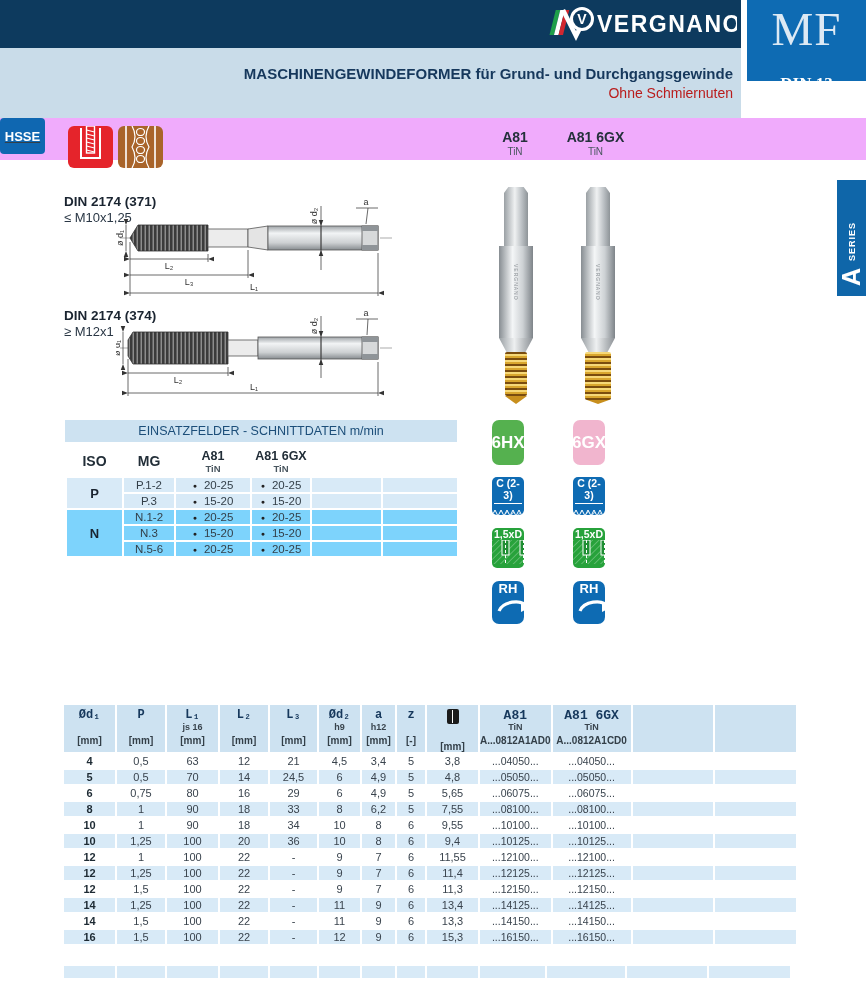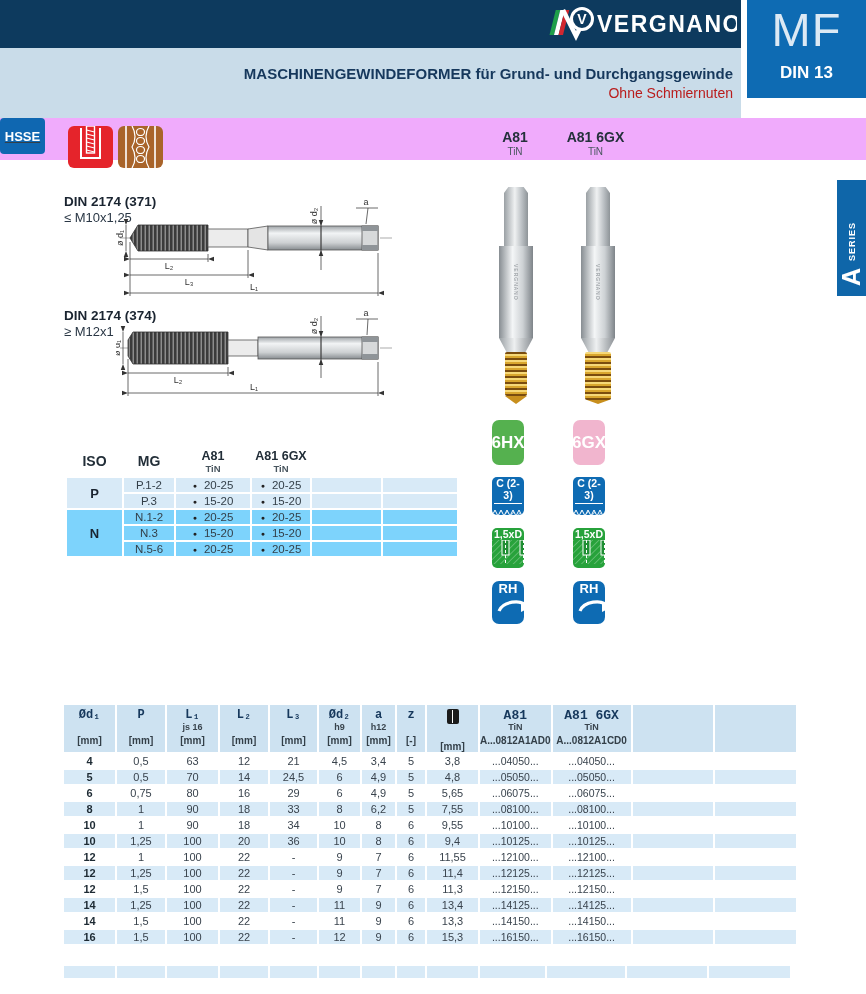--- a/index.html
+++ b/index.html
@@ -6,24 +6,24 @@
   body { background:#fff; font-family:"Liberation Sans", sans-serif; color:#333f48; }
   #page { position:relative; width:866px; height:994px; background:#fff; overflow:hidden; }
 
   
   .band-top { position:absolute; left:0; top:0; width:741px; height:48px; background:#0d3a5e; }
   #logo { position:absolute; left:525px; top:5px; width:212px; height:38px; }
   .band-sub { position:absolute; left:0; top:48px; width:741px; height:70px; background:#c9dce9;
               display:flex; flex-direction:column; justify-content:center; align-items:flex-end; padding-right:8px; }
   .band-sub .t1 { font-size:15px; font-weight:bold; color:#16385c; }
   .band-sub .t2 { font-size:14px; color:#b91c1c; margin-top:3px; }
-  .right-box { position:absolute; left:747px; top:0; width:119px; height:98px; background:#0e6bb3;
-               display:flex; flex-direction:column; align-items:center; }
+  .right-box { position:absolute; left:747px; top:0; width:119px; height:81px; background:#0e6bb3;
+               display:flex; flex-direction:column; align-items:center;font-family:Liberation Serif, serif; }
   .right-box .code { font-size:47px; font-weight:500; color:#dce9f4; letter-spacing:1px; margin-top:2px; }
-  .right-box .std  { font-size:17px; font-weight:bold; color:#fff; margin-top:6px; }
+  .right-box .std  { font-size:17px; font-weight:bold; color:#fff; margin-top:18px; }
 
   
   .band-icons { position:absolute; left:0; top:118px; width:866px; height:42px; background:#f0abfc;text-decoration:underline; }
   .sq-badge { position:absolute; border-radius:6px; }
   #icon-red    { left:68px;  top:8px; width:45px; height:42px; background:#e5242b; }
   #icon-bronze { left:118px; top:8px; width:45px; height:42px; background:#a9642a; }
   #badge-hsse  { left:168px; top:11px; width:45px; height:36px; background:#0f67b1; border-radius:4px;
                  display:flex; align-items:center; justify-content:center; color:#fff; font-weight:bold; font-size:13px; }
   .variant-label { position:absolute; top:11px; text-align:center; }
   #vl1 { left:480px; width:70px; } #vl2 { left:548px; width:95px; }
@@ -262,20 +262,21 @@
     <div class="t-head"></div>
     <div class="t-shank">
         <span class="t-brand">VERGNANO</span>
       </div>
     <div class="t-taper"></div>
       <div class="t-neck"></div>
     <div class="t-thread"></div>
     <div class="t-tip"></div>
   </div>
 
+  <div id="cut-title">EINSATZFELDER - SCHNITTDATEN m/min</div>
   <table id="cut-table">
     <colgroup>
         <col class="k0">
         <col class="k1">
         <col class="k2">
         <col class="k3">
         <col class="k4">
         <col class="k5">
       </colgroup>
     <tbody>

